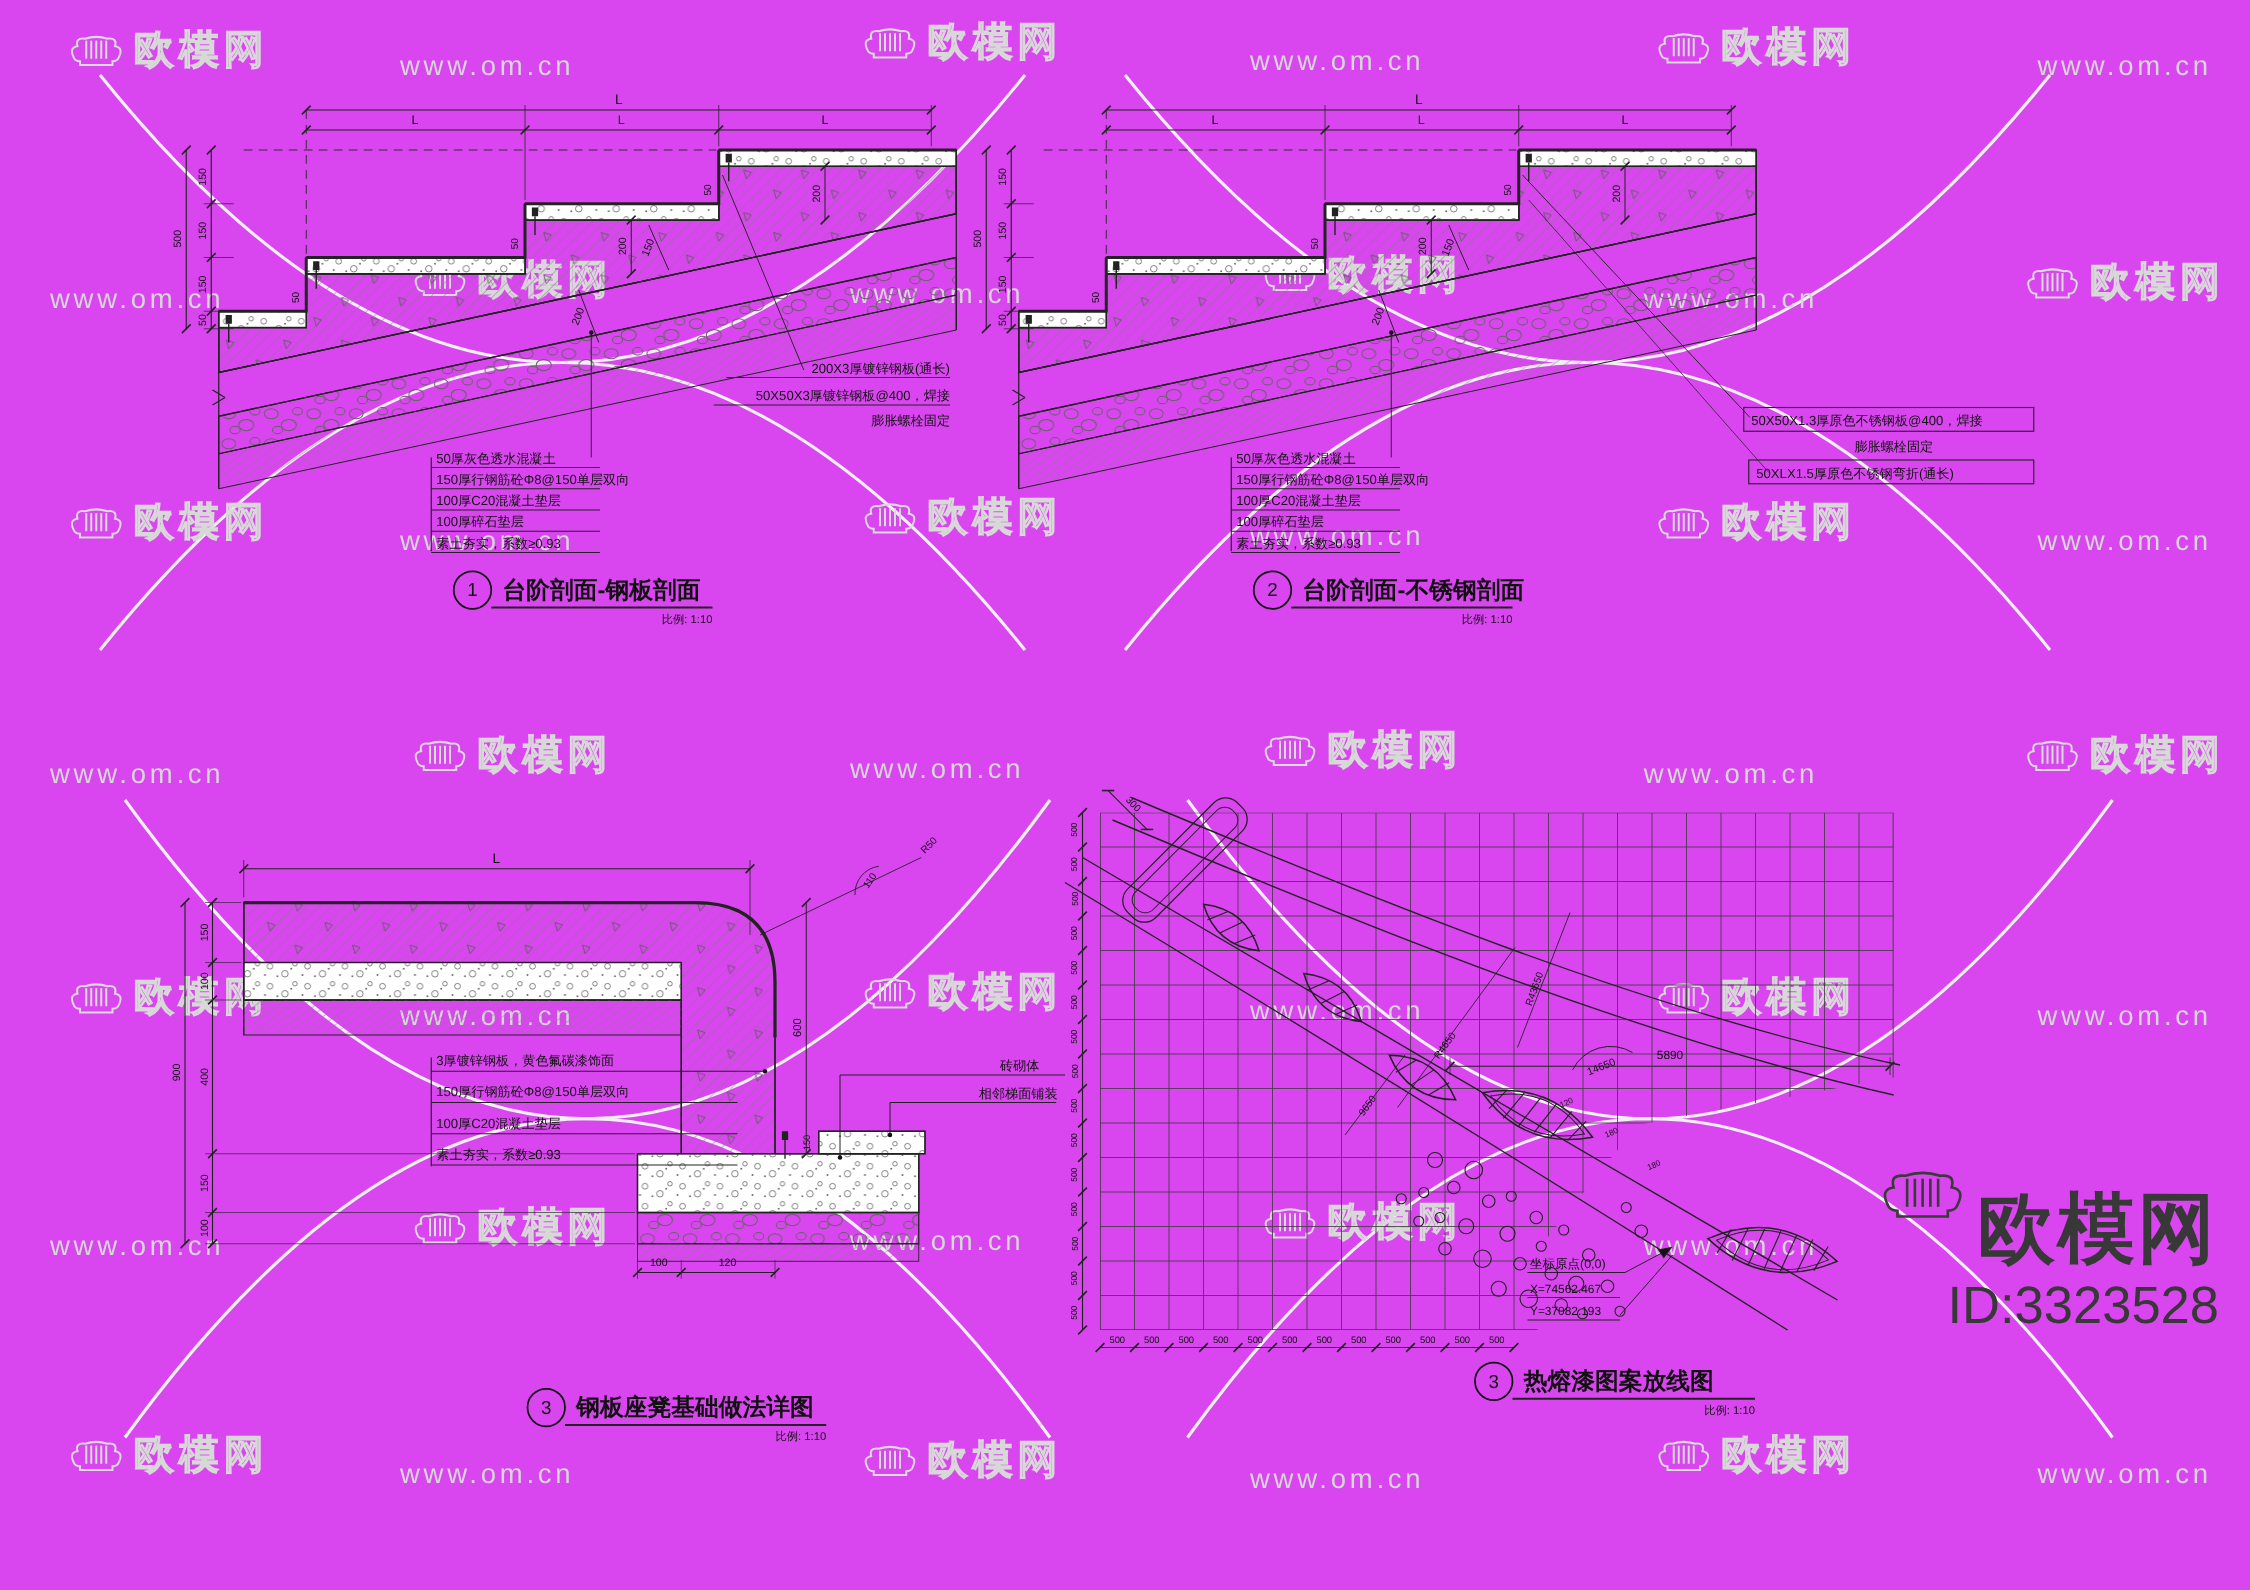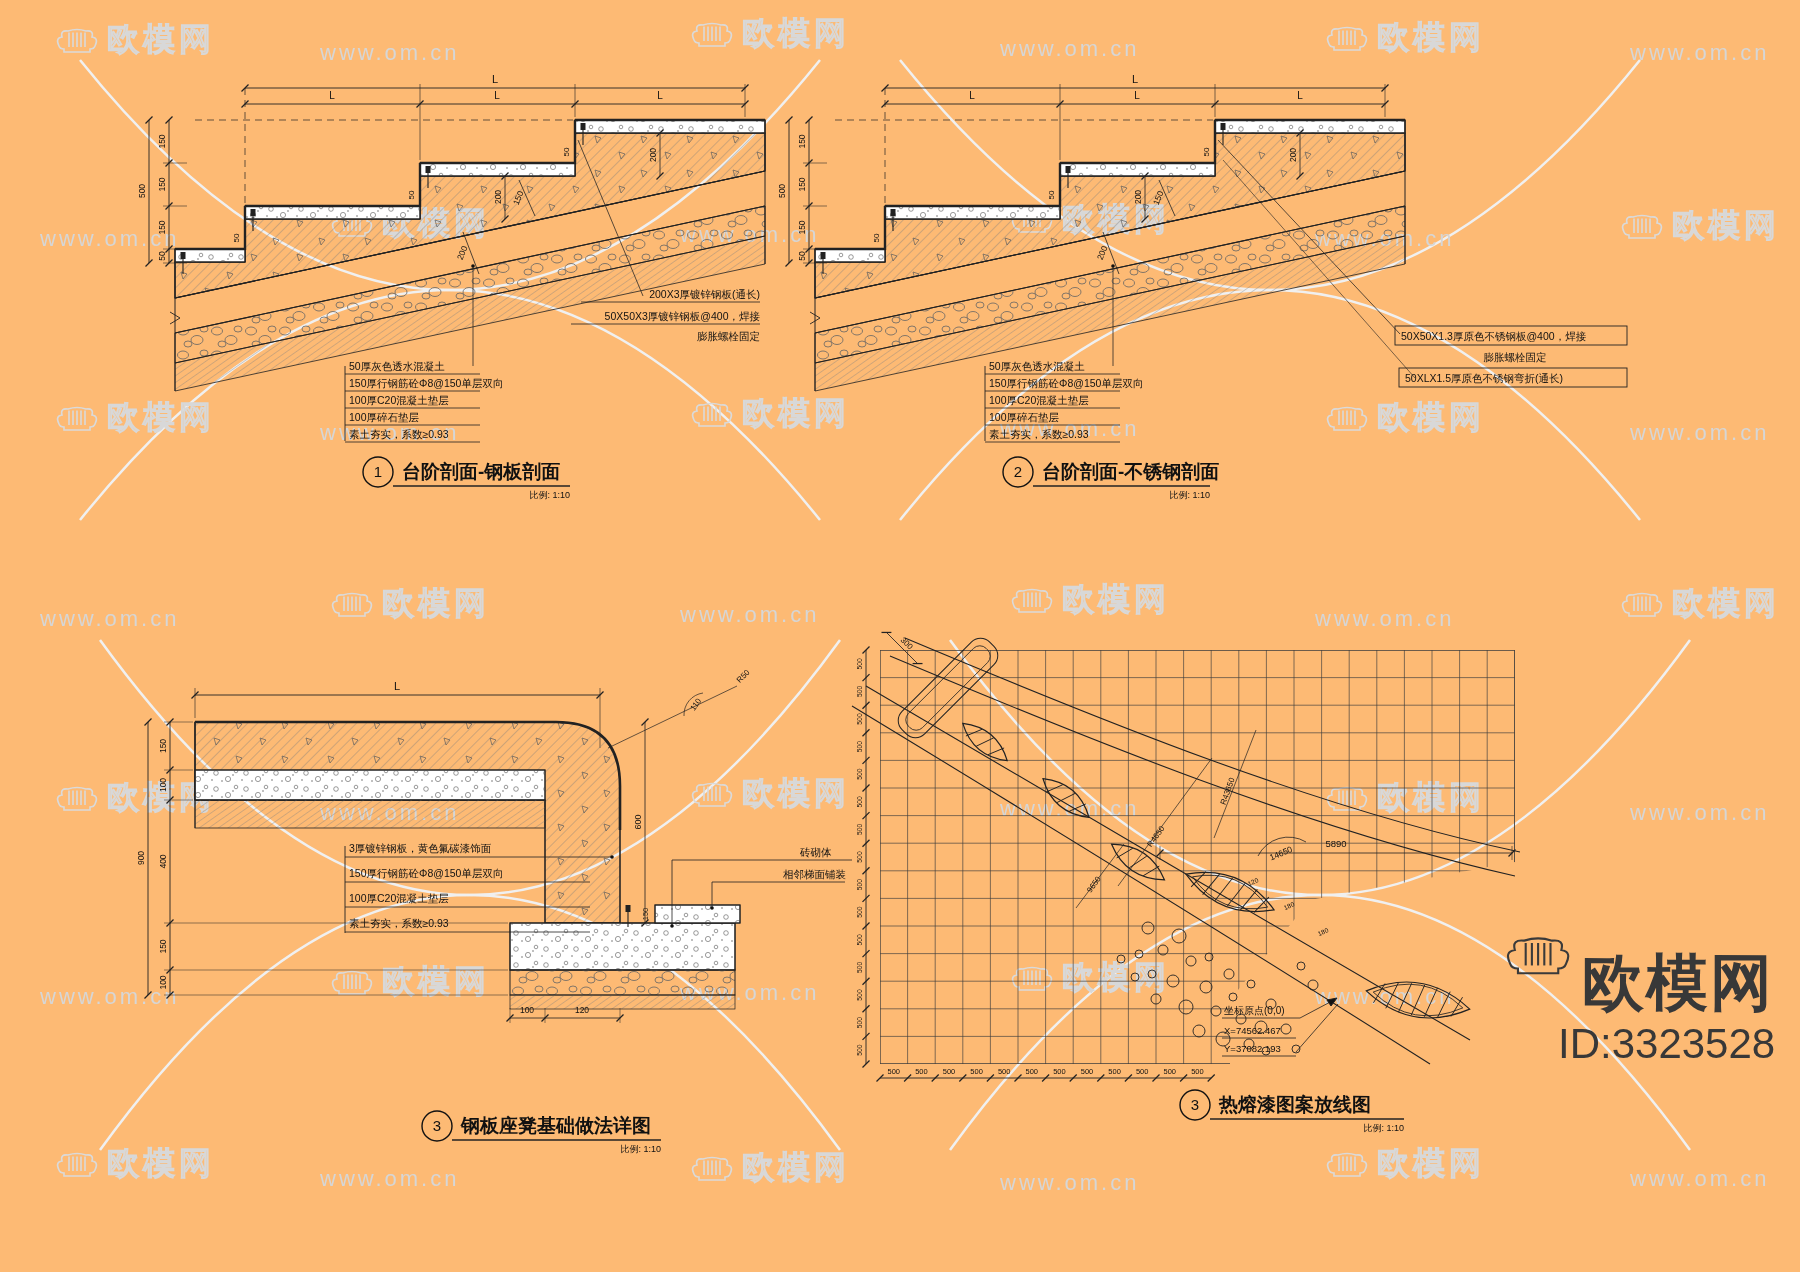--- a/index.html
+++ b/index.html
@@ -1,16 +1,16 @@
 <!DOCTYPE html>
 <html><head>
 <meta charset="utf-8">
 <style>
   html,body{margin:0;padding:0;background:#ffffff;}
-  .sheet{position:relative;width:1800px;height:1272px;background:#fdba74;overflow:hidden;}
+  .sheet{position:relative;width:1800px;height:1272px;background:#d946ef;overflow:hidden;}
   svg text{font-family:"Liberation Sans","DejaVu Sans",sans-serif;}
 </style>
 </head>
 <body>
 
 <div class="sheet">
 <svg id="cad" width="1800" height="1272" viewBox="0 0 1800 1272">
   <defs>
     <pattern id="h45" width="7" height="7" patternUnits="userSpaceOnUse" patternTransform="rotate(45)">
       <line x1="0" y1="0" x2="0" y2="7" stroke="#7d7d7d" stroke-width="0.75"></line>

